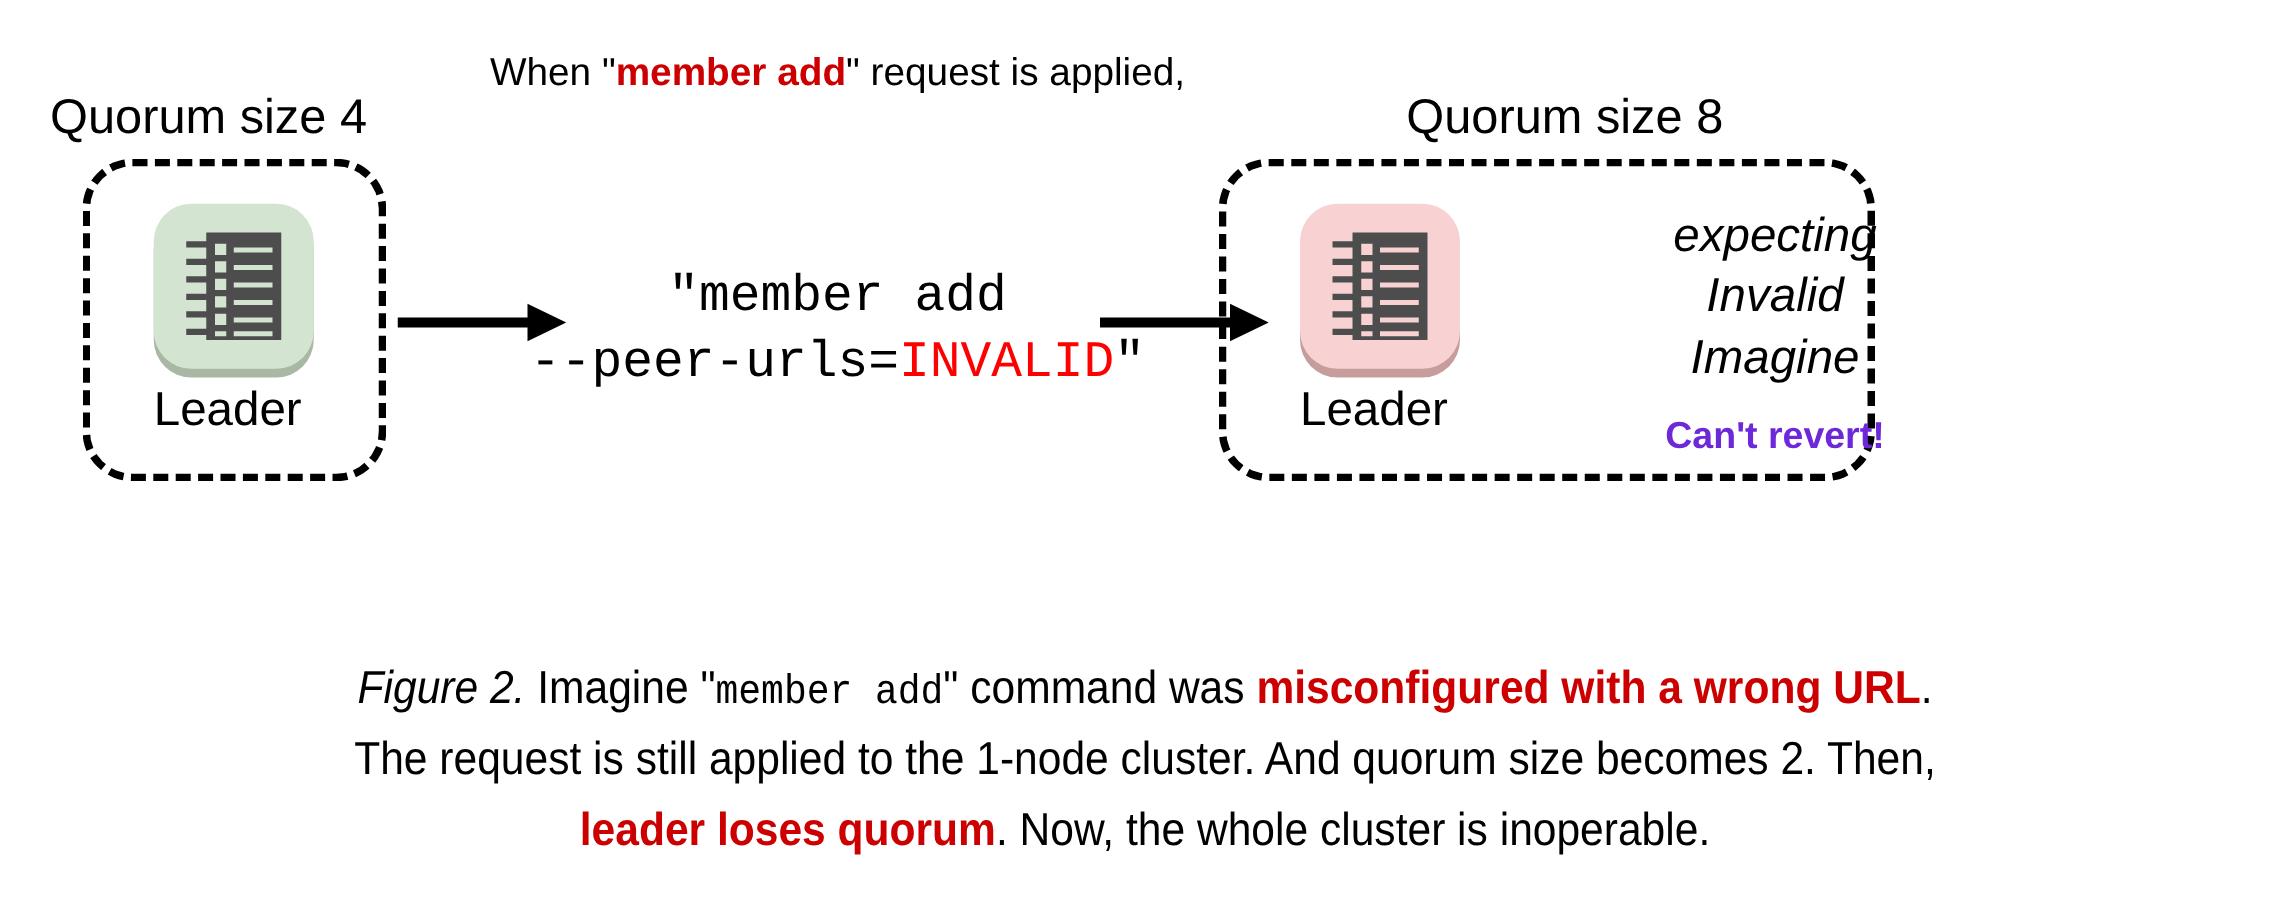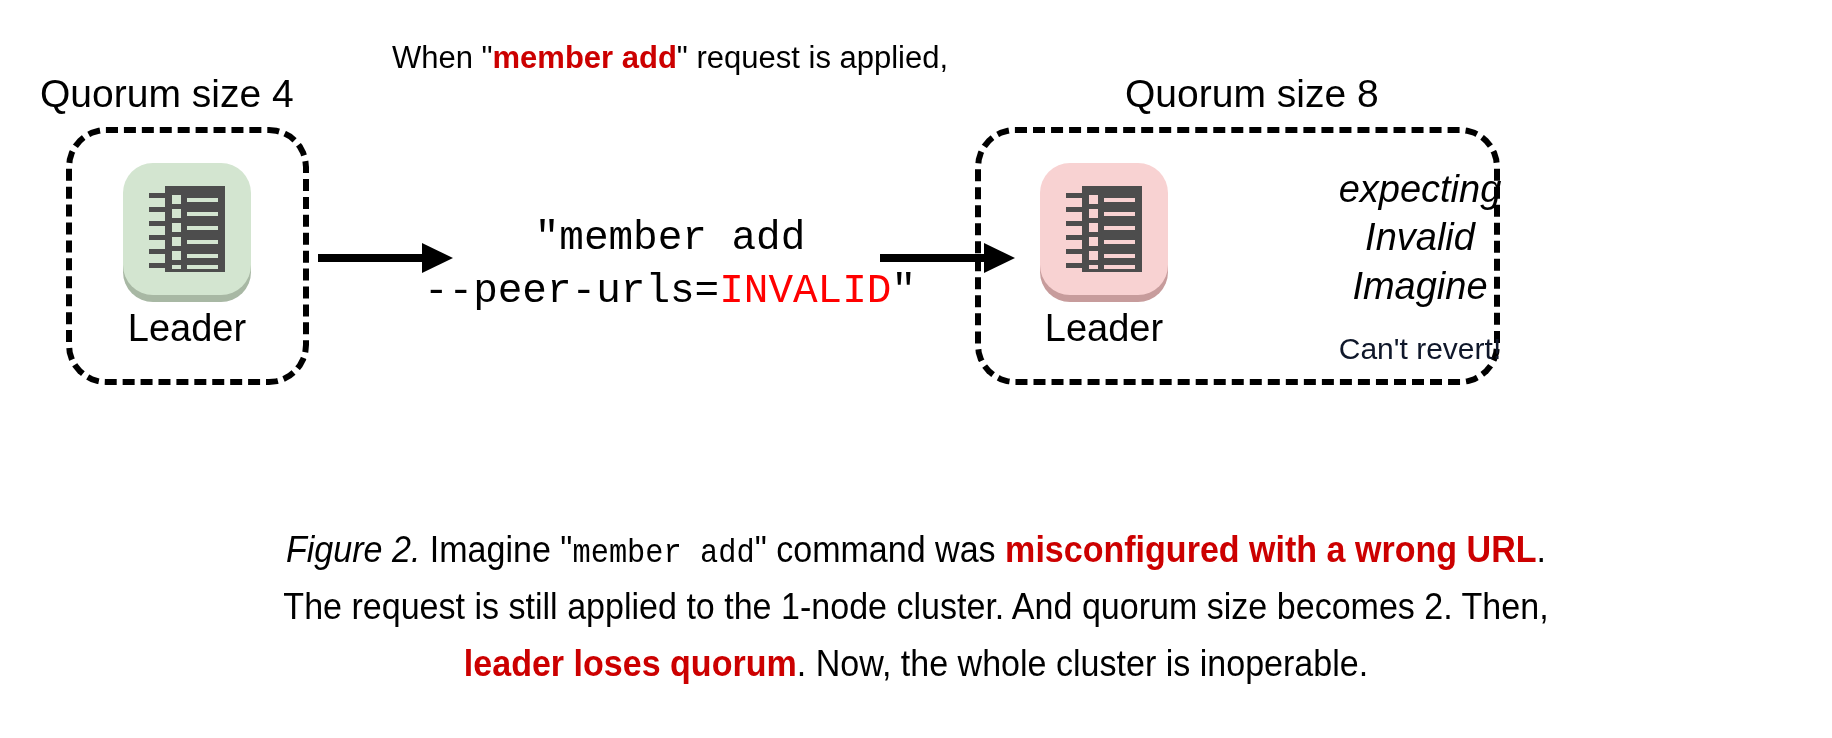--- a/index.html
+++ b/index.html
@@ -33,21 +33,20 @@
     border-radius: 40px;
     box-sizing: border-box;
     background: transparent;
   }
 
   
   .node {
     position: absolute;
     display: flex;
     flex-direction: column;
-    align-items: center;
   }
   .node-tile {
     width: 128px; height: 132px;
     border-radius: 30px;
     position: relative;
     display: flex; align-items: center; justify-content: center;
   }
   .node-tile.green { background: #d3e5d0; box-shadow: 0 7px 0 0 #a8b8a4; }
   .node-tile.pink  { background: #f8d2d2; box-shadow: 0 7px 0 0 #c79c9c; }
   .node-tile svg { display: block; }
@@ -86,22 +85,22 @@
   .status-italic {
     font-size: 38px;
     line-height: 1.27;
     font-style: italic;
     text-align: center;
     color: #000;
     white-space: nowrap;
   }
   .status-warn {
     font-size: 30px;
-    font-weight: normal;
-    color: #0f172a;
+    font-weight: bold;
+    color: #6d28d9;
     text-align: center;
     white-space: nowrap;
   }
 
   
   .figcap {
     position: absolute;
     left: 0; right: 0;
     top: 522px;
     text-align: center;

